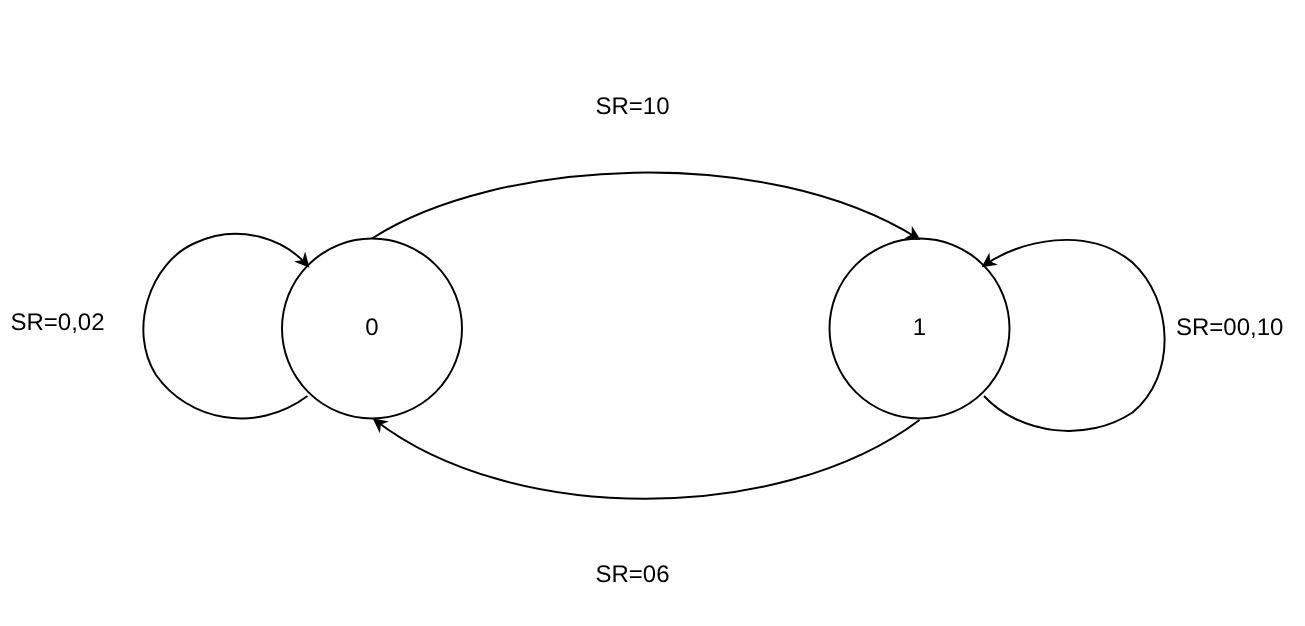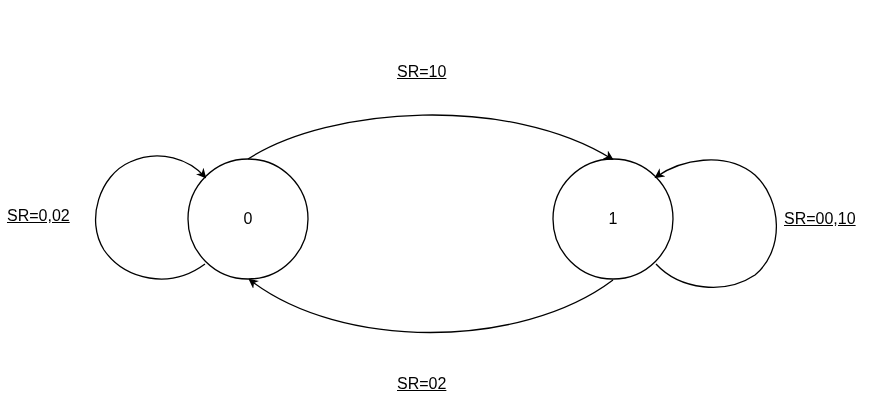--- a/index.html
+++ b/index.html
@@ -1,18 +1,18 @@
 <!DOCTYPE html>
 <html><head>
 <meta charset="utf-8">
 <style>
   html, body { margin: 0; padding: 0; background: #ffffff; }
   #stage { position: relative; width: 870px; height: 417px; background: #ffffff; overflow: hidden; }
   svg { position: absolute; left: 0; top: 0; }
-  .lbl { position: absolute; font-family: "Liberation Sans", sans-serif; font-size: 16px; color: #000000; white-space: nowrap; line-height: 18px; text-decoration: underline; }
+  .lbl { position: absolute; font-family: "Liberation Sans", sans-serif; font-size: 16px; color: #000000; white-space: nowrap; line-height: 18px; }
   .state-text { position: absolute; font-family: "Liberation Sans", sans-serif; font-size: 16px; color: #000000; transform: translate(-50%, -50%); line-height: 18px; }
 </style>
 </head>
 <body>
 
 <div id="stage">
   <svg width="870" height="417" viewBox="0 0 870 417">
     <defs>
       <marker id="arrow" markerWidth="10" markerHeight="10" refX="8" refY="5" orient="auto" markerUnits="userSpaceOnUse">
         <path d="M0,0 L10,5 L0,10 L3,5 Z" fill="#000"></path>
@@ -28,16 +28,16 @@
 
     <path d="M205,264 C170,290 125,280 104,250 C85,220 100,175 130,162 C160,148 190,160 205,177" fill="none" stroke="#000" stroke-width="1.3" marker-end="url(#arrow)"></path>
 
     <path d="M656,264 C680,290 725,295 755,275 C785,250 782,200 755,175 C725,150 680,160 656,177" fill="none" stroke="#000" stroke-width="1.3" marker-end="url(#arrow)"></path>
   </svg>
 
   <div class="state-text" style="left:248px; top:219px;">0</div>
   <div class="state-text" style="left:613px; top:219px;">1</div>
 
   <div class="lbl" style="left:397px; top:63px;">SR=10</div>
-  <div class="lbl" style="left:397px; top:375px;">SR=02</div>
+  <div class="lbl" style="left:397px; top:375px;">SR=06</div>
   <div class="lbl" style="left:7px; top:207px;">SR=0,02</div>
   <div class="lbl" style="left:784px; top:210px;">SR=00,10</div>
 </div>
 
 </body></html>

